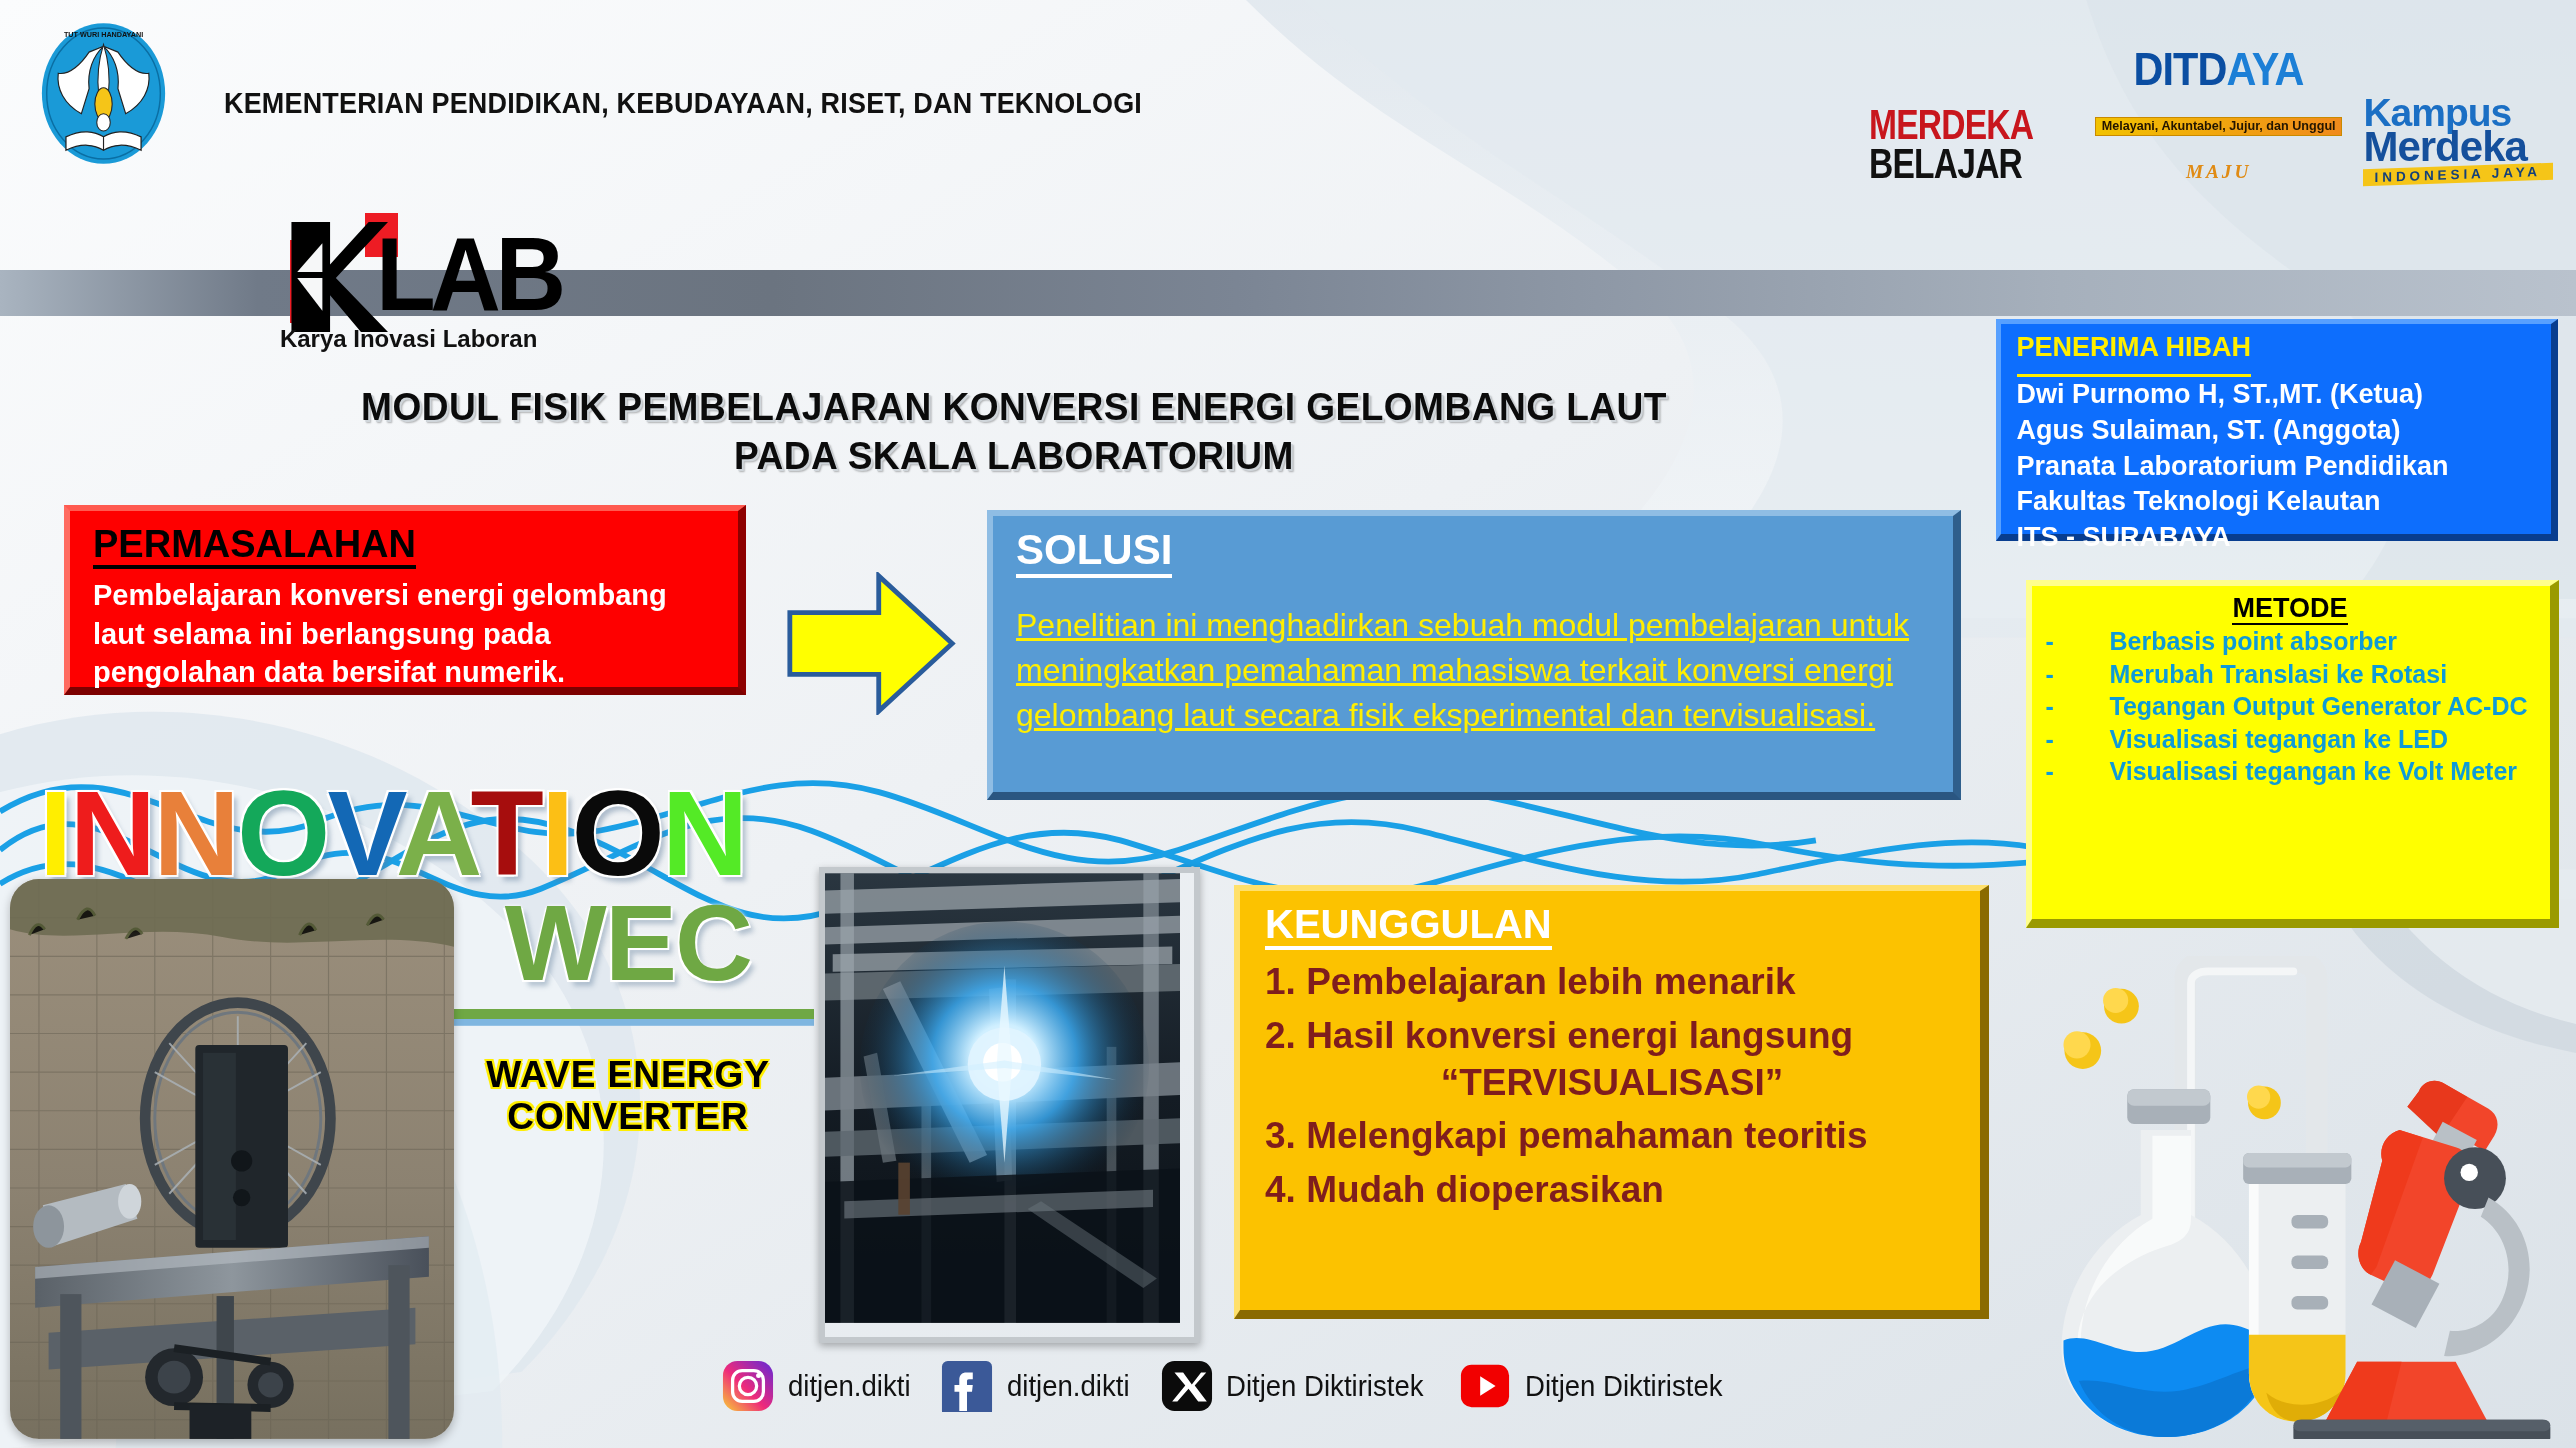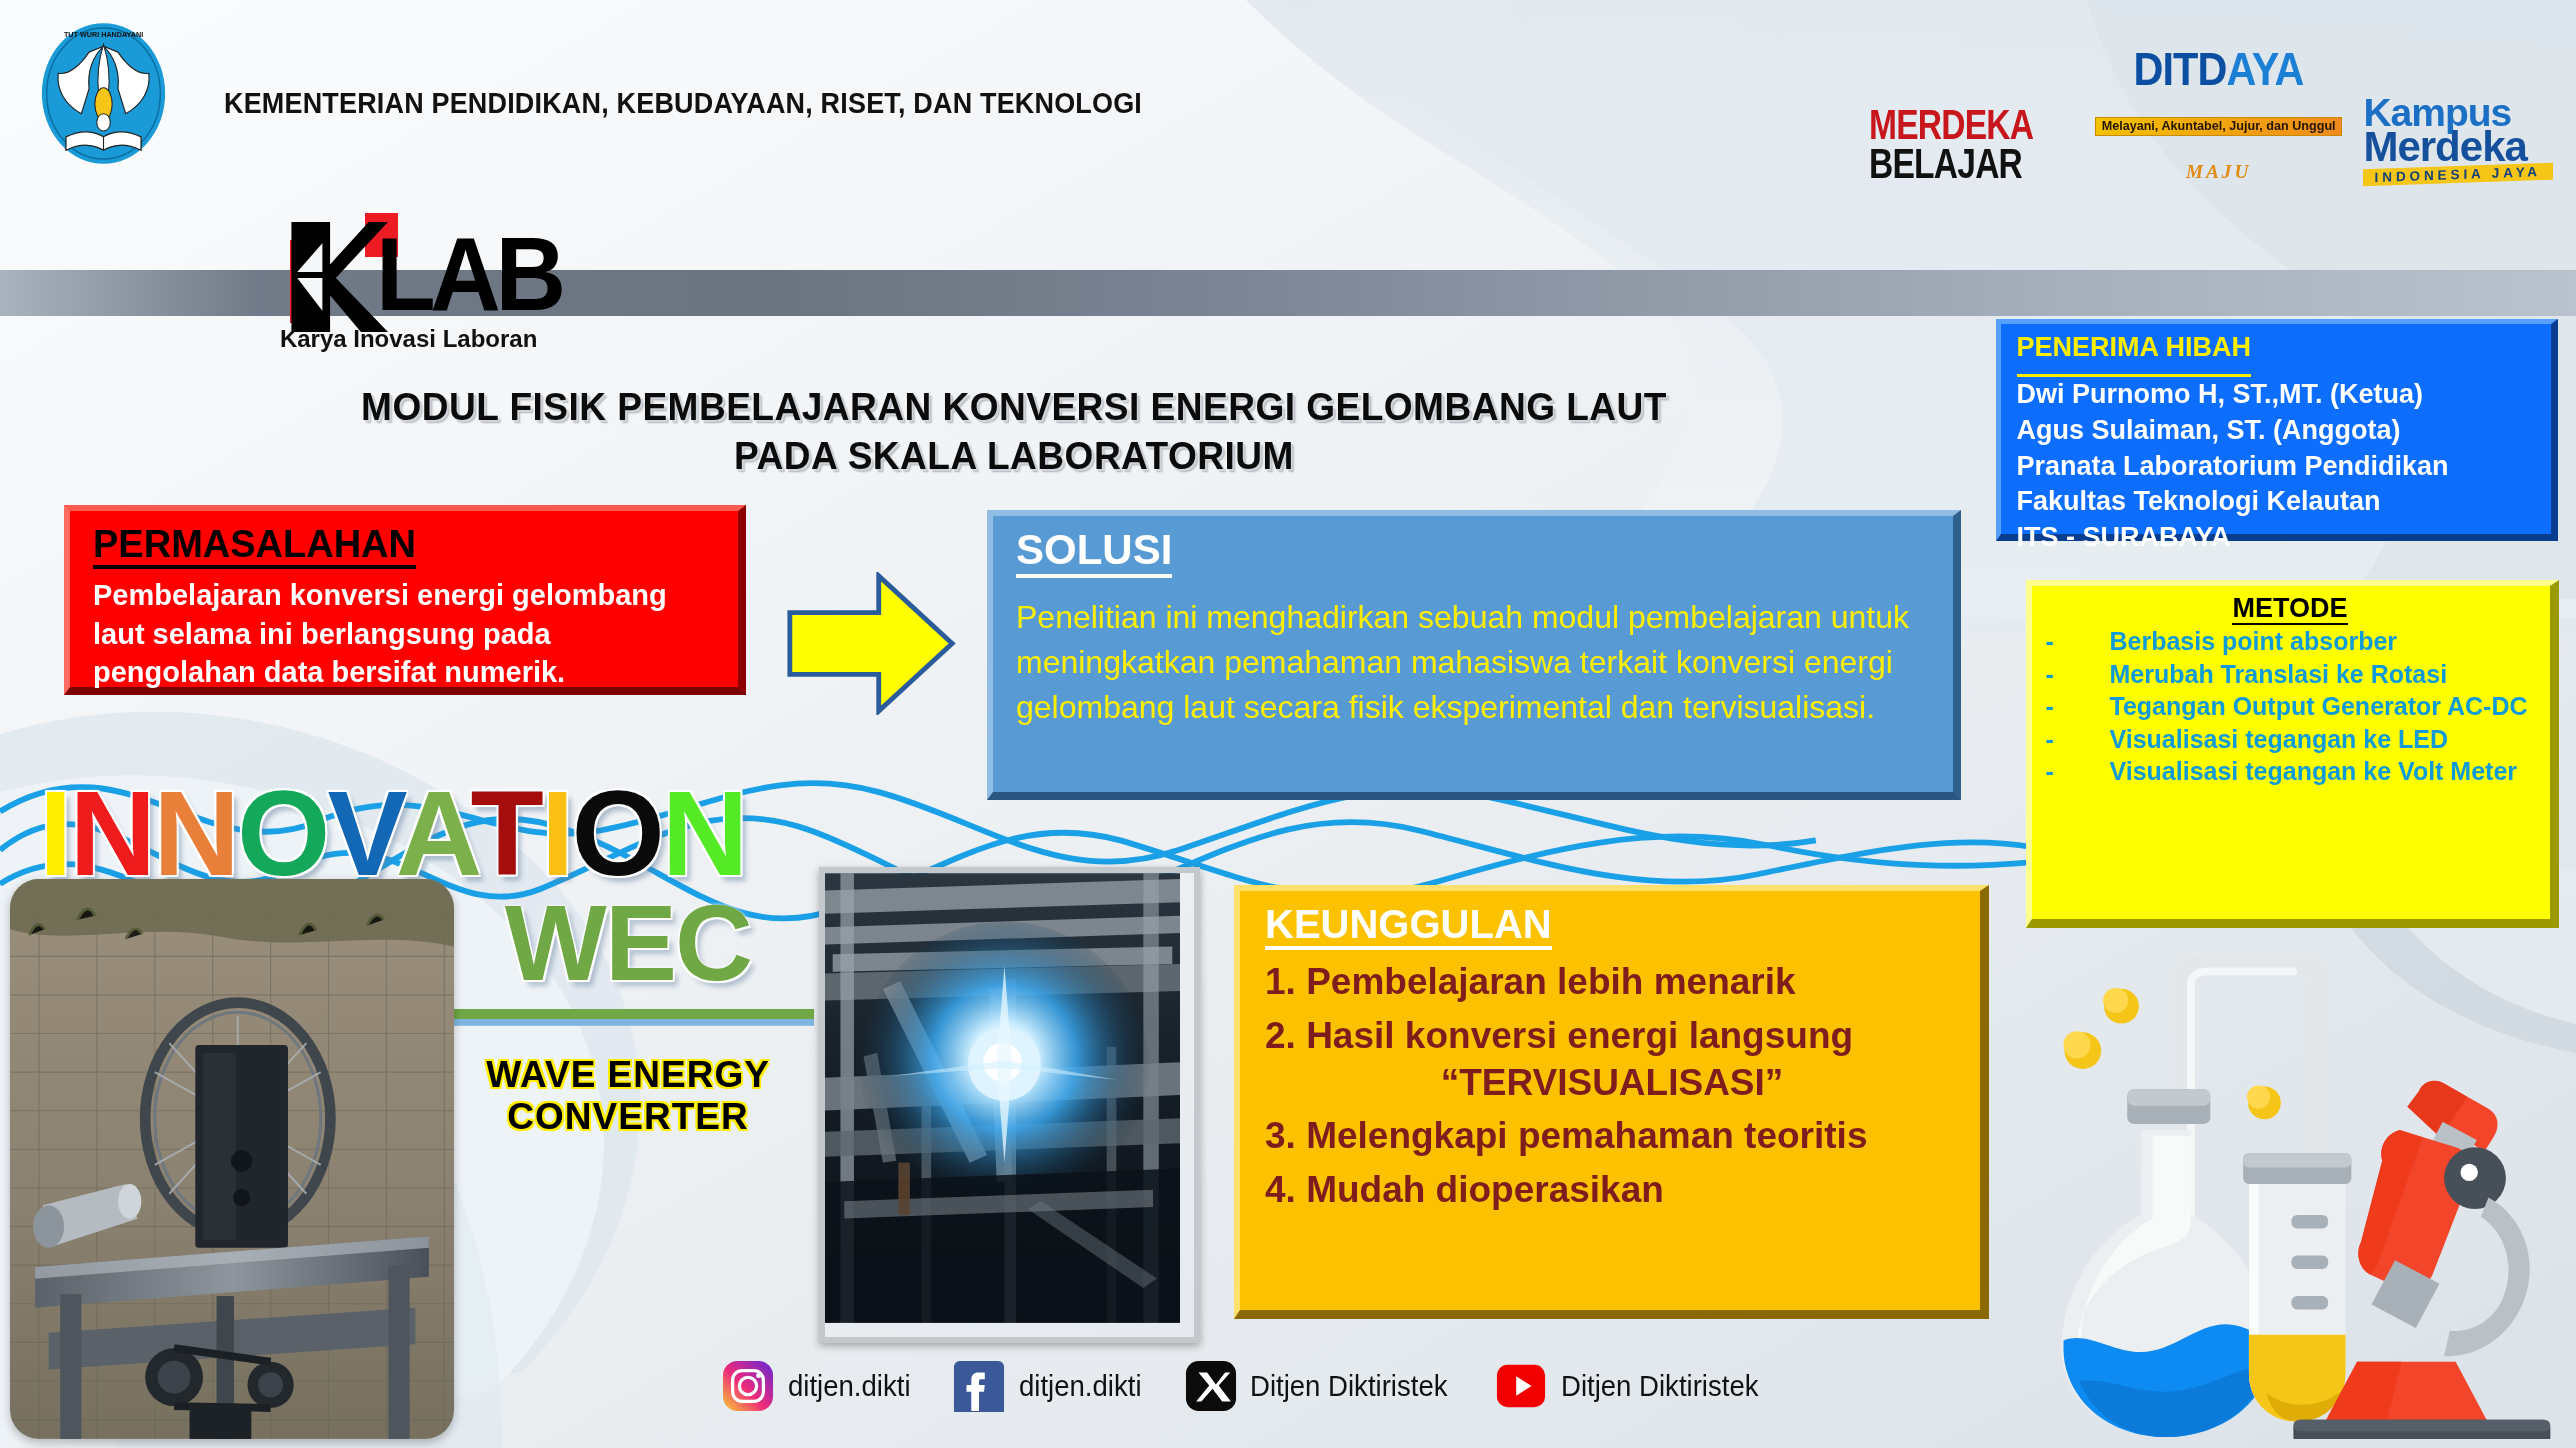--- a/index.html
+++ b/index.html
@@ -65,21 +65,21 @@
 
   
   #arrow{position:absolute;left:784px;top:572px;width:174px;height:143px;}
 
   
   #solusi{left:987px;top:510px;width:974px;height:290px;}
   #solusi .face{background:#589bd4;border-top:6.8px solid #8fbde4;border-left:6.8px solid #8fbde4;
     border-right:8.7px solid #2f5f8c;border-bottom:8.7px solid #2a5681;padding:11.6px 21px 0 23px;}
   #solusi .hd{color:#fff;font-size:42px;font-weight:bold;display:inline-block;
     border-bottom:4.8px solid #fff;padding-bottom:1.9px;line-height:1.05;}
-  #solusi .bd{color:#ffee00;font-size:32px;line-height:1.42;margin-top:17px;font-weight:normal;}
+  #solusi .bd{color:#ffee00;font-size:32px;line-height:1.42;margin-top:25px;font-weight:normal;text-decoration:underline;}
 
   
   #penerima{left:1996px;top:319px;width:562px;height:222px;}
   #penerima .face{background:#0d6efd;border-top:5.8px solid #57a0ff;border-left:5.8px solid #57a0ff;
     border-right:7.7px solid #083d8f;border-bottom:7.7px solid #083d8f;padding:8.7px 13.5px 0 15.5px;}
   #penerima .hd{color:#ffee00;font-size:27px;font-weight:bold;display:inline-block;
     border-bottom:3.9px solid #ffee00;padding-bottom:12px;line-height:1.1;}
   #penerima .li{color:#fff;font-size:27px;font-weight:bold;line-height:1.32;}
 
   
@@ -118,21 +118,21 @@
   
   #photo-left{position:absolute;left:9.7px;top:879px;width:444px;height:560px;border-radius:29px;overflow:hidden;
     box-shadow:0 3.9px 9.7px rgba(0,0,0,.25);}
   #photo-mid{position:absolute;left:819px;top:867px;width:369px;height:464px;border:6.8px solid #c3c8cc;
     box-shadow:0 2.9px 7.7px rgba(0,0,0,.3);overflow:hidden;}
 
   
   #lab-ill{position:absolute;right:9.7px;bottom:9.7px;width:580px;height:483px;}
 
   
-  #social{position:absolute;left:722px;top:1360px;display:flex;align-items:flex-start;gap:12px;}
+  #social{position:absolute;left:722px;top:1360px;display:flex;align-items:flex-start;gap:0;}
   .sc{display:flex;align-items:center;}
   .sc .lbl{font-size:29px;color:#111;margin:0 25px 0 13.5px;white-space:nowrap;
            transform:scaleX(.95);transform-origin:left center;}
   .ic{width:52px;height:52px;flex:0 0 52px;}
 </style>
 </head>
 <body>
 
 <div id="poster">
 

